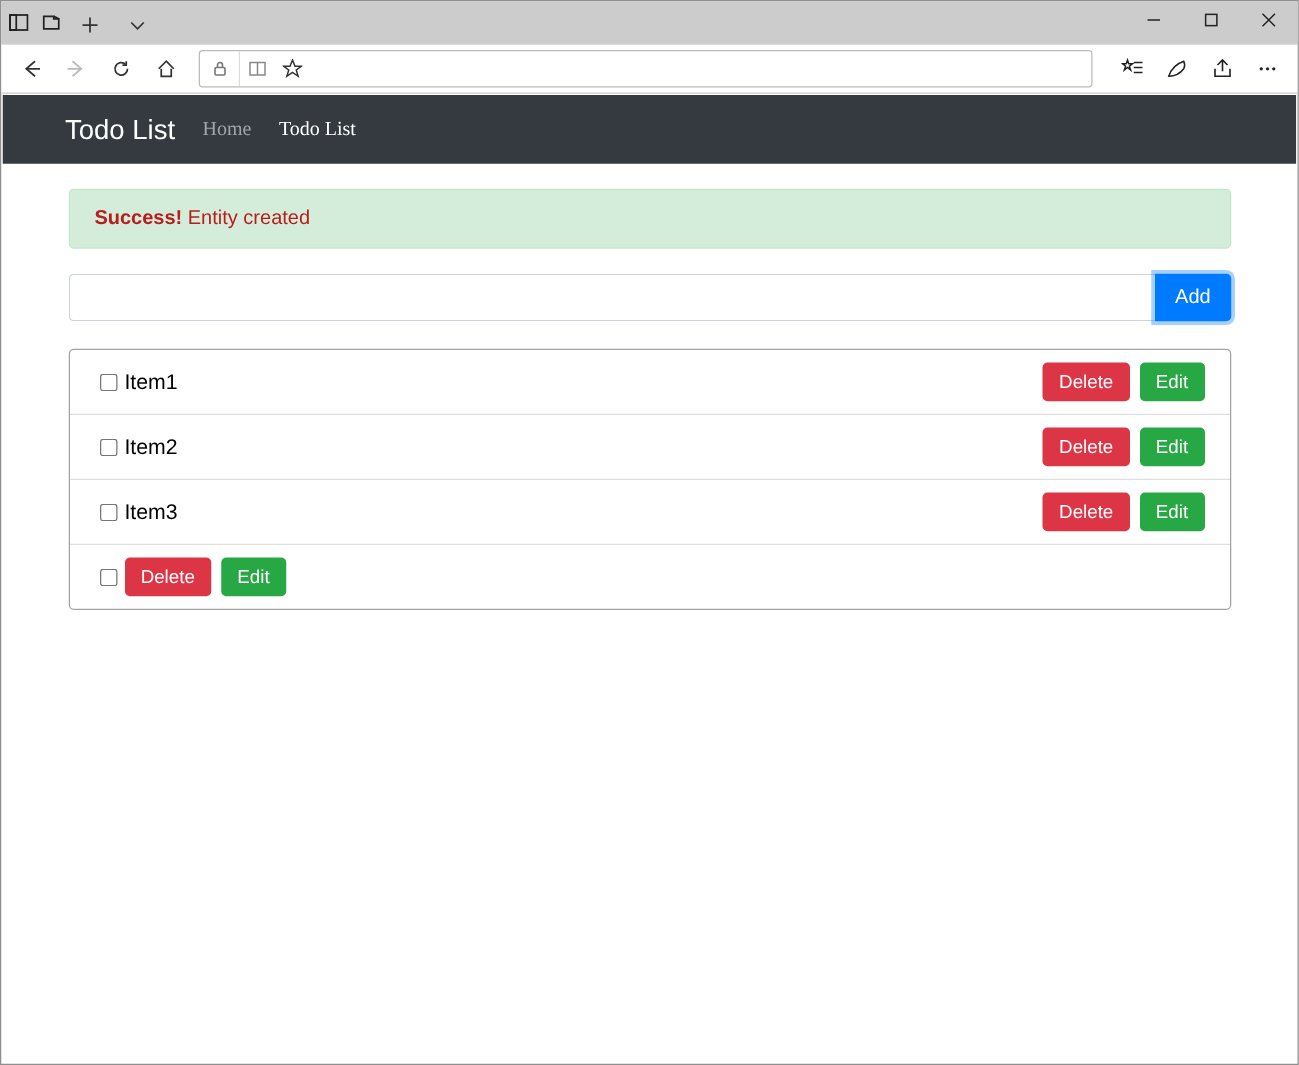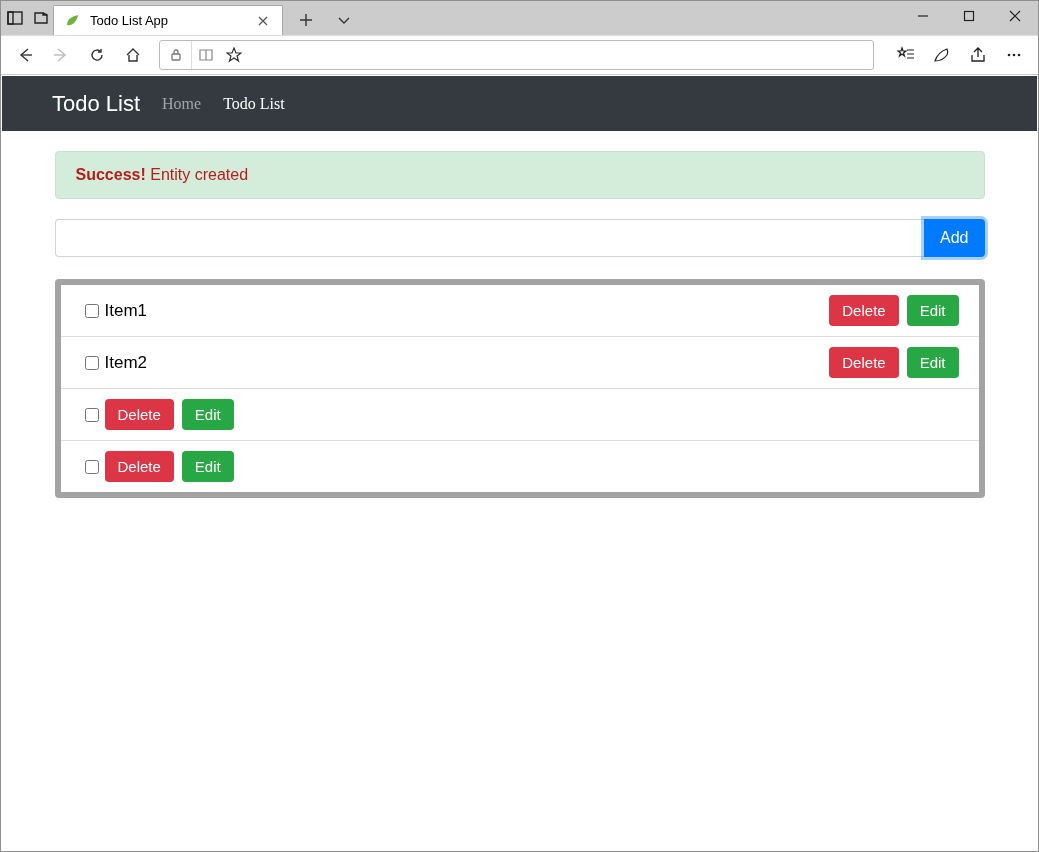--- a/index.html
+++ b/index.html
@@ -31,21 +31,21 @@
   .navbar { background:#343a40; color:#fff; height:55px; display:flex; align-items:center; padding:0 50px; gap:22px;}
   .navbar .brand { font-size:22px; }
   .navbar .nav-link { font-size:16px; color:#a0a5a9;font-family:Liberation Serif, serif; }
   .navbar .nav-link.active { color:#fff; }
   .container { width:930px; margin:20px auto 0; }
   .alert { background:#d4edda; color:#b91c1c; border:1px solid #c3e6cb; border-radius:4px; padding:14px 20px; font-size:16px; margin-bottom:20px;}
   .alert b { font-weight:700; }
   .add-row { display:flex; margin-bottom:22px;}
   .add-row input { flex:1; height:38px; border:1px solid #ced4da; border-right:none; border-radius:4px 0 0 4px; padding:0 12px; font-size:16px; outline:none;}
   .add-row button { height:38px; padding:0 16px; border:none; background:#007bff; color:#ffffff; font-size:16px; border-radius:0 4px 4px 0; cursor:pointer; box-shadow:0 0 0 3px rgba(0,123,255,.35);}
-  .list { border:6px solid #a3a3a3; border-radius:4px;}
+  .list { border:1px solid #a3a3a3; border-radius:4px;}
   .list-row { display:flex; align-items:center; padding:10px 20px; border-bottom:1px solid #dfdfdf;}
   .list-row:last-child { border-bottom:none;}
   .list-row input[type=checkbox]{ width:14px; height:14px; margin-right:6px;}
   .list-row .label { font-size:17px; flex:1;}
   .btn { border:none; color:#fff; font-size:15px; padding:7px 13px; border-radius:4px; cursor:pointer;}
   .btn-danger { background:#dc3545; margin-right:8px;}
   .btn-success{ background:#28a745;}
 </style>
 </head>
 <body>
@@ -59,33 +59,20 @@
             <rect x="1" y="2" width="5" height="12" fill="none" stroke="#222" stroke-width="1.4"></rect>
           </svg>
       </span>
       <span>
         <svg width="16" height="16" viewBox="0 0 16 16">
             <path d="M2 13 L2 3 L10 3 L10 5 L14 5 L14 13 Z" fill="none" stroke="#222" stroke-width="1.4"></path>
             <path d="M10 3 L14 5" stroke="#222" stroke-width="1.4"></path>
           </svg>
       </span>
     </div>
-    <div class="tab">
-      <span class="favicon">
-        <svg width="16" height="16" viewBox="0 0 16 16">
-            <path d="M3 12 C3 5 10 3 14 2 C13 8 9 13 3 12 Z" fill="#6db33f"></path>
-          </svg>
-      </span>
-      <span class="tab-title">Todo List App</span>
-      <span class="tab-close">
-        <svg width="10" height="10" viewBox="0 0 10 10">
-            <path d="M1 1 L9 9 M9 1 L1 9" stroke="#555" stroke-width="1.3"></path>
-          </svg>
-      </span>
-    </div>
     <div class="after-tabs">
       <span class="icon-btn">
         <svg width="14" height="14" viewBox="0 0 14 14">
             <path d="M7 1 L7 13 M1 7 L13 7" stroke="#333" stroke-width="1.4"></path>
           </svg>
       </span>
       <span class="icon-btn">
         <svg width="14" height="14" viewBox="0 0 14 14">
             <path d="M2 5 L7 10 L12 5" fill="none" stroke="#333" stroke-width="1.4"></path>
           </svg>
@@ -208,20 +195,21 @@
           <button class="btn btn-success">Edit</button>
         </div>
         <div class="list-row">
           <input type="checkbox" style="">
           <span class="label">Item2</span>
           <button class="btn btn-danger">Delete</button>
           <button class="btn btn-success">Edit</button>
         </div>
         <div class="list-row">
           <input type="checkbox" style="">
+          <span class="label">Item3</span>
           <button class="btn btn-danger">Delete</button>
           <button class="btn btn-success">Edit</button>
         </div>
         <div class="list-row">
           <input type="checkbox" style="">
           <button class="btn btn-danger">Delete</button>
           <button class="btn btn-success">Edit</button>
         </div>
       </div>
   </div>

